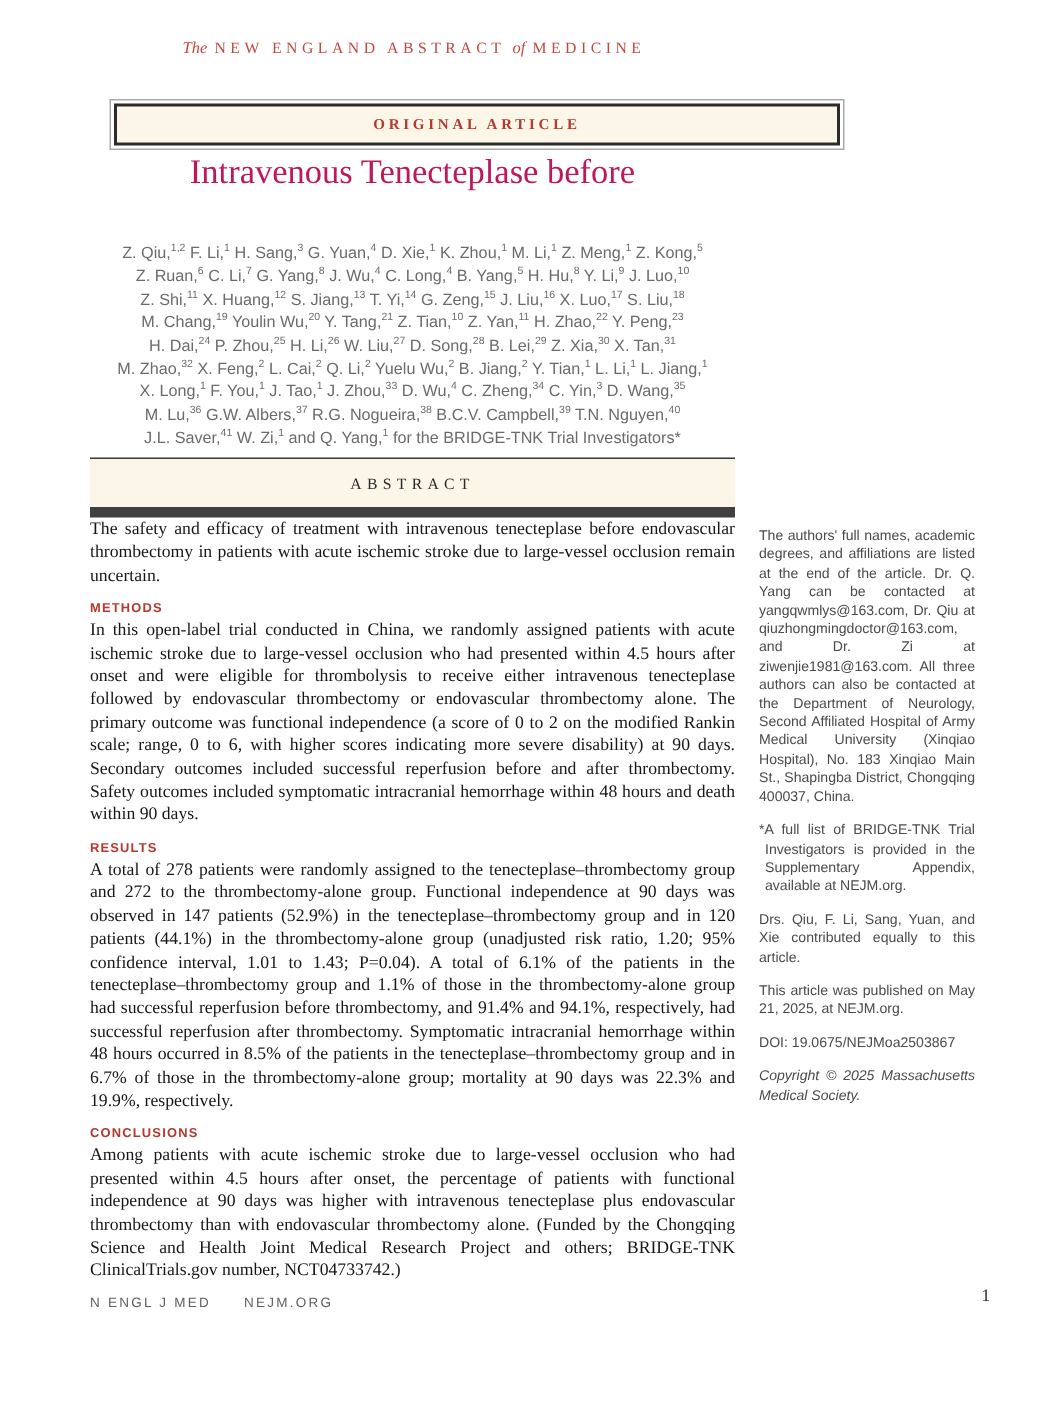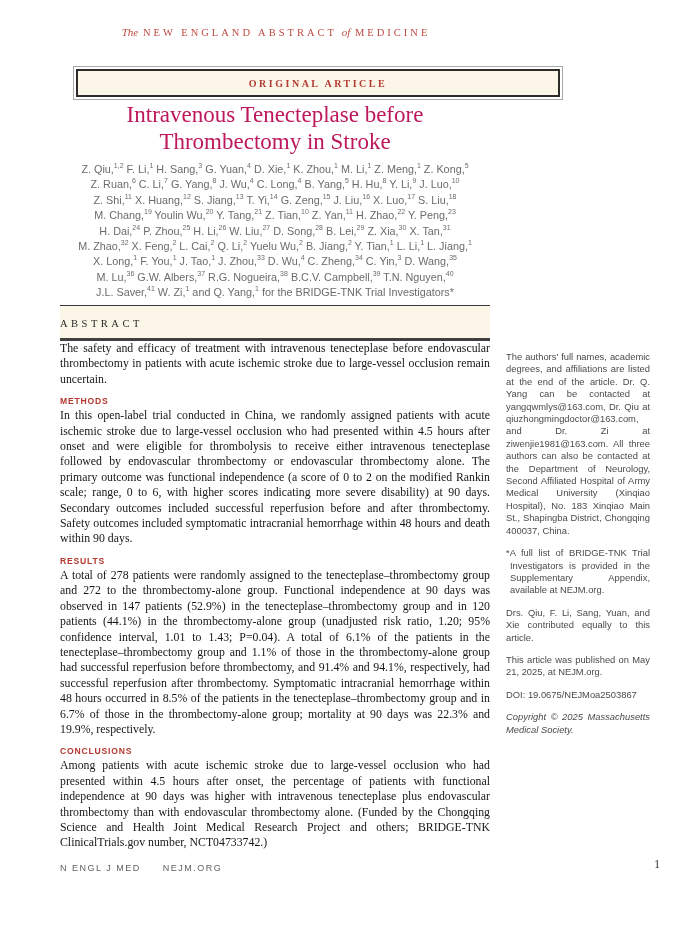--- a/index.html
+++ b/index.html
@@ -39,22 +39,22 @@
     font-size:10.8px; line-height:15.4px; color:#6b6b6b;
   }
   .authors sup { font-size:7px; line-height:0; }
   
   .content {
     position:absolute; top:305px; left:60px; width:590px;
     display:flex; gap:16px; align-items:flex-start;
   }
   .main-col { width:430px; flex:0 0 430px; }
   .abstract-band {
-    border-top:1px solid #3a3a3a; border-bottom:3px solid #404040;
-    background:#fbf6e7; text-align:left; padding:7px 0 7px 0;
+    border-top:1px solid #3a3a3a; border-bottom:7px solid #404040;
+    background:#fbf6e7; text-align:center; padding:7px 0 7px 0;
   }
   .abstract-band .label { font-size:10.5px; letter-spacing:3.5px; color:#2a2a2a; }
   .section-head {
     font-family:"Liberation Sans", sans-serif; font-weight:bold;
     font-size:8.6px; letter-spacing:0.8px; color:#b5382e;
     margin-top:9px; margin-bottom:2px;
   }
   .body-text {
     font-size:11.8px; line-height:15.4px; text-align:justify; color:#161616;
   }
@@ -90,21 +90,20 @@
     <span class="it">of</span>
     <span class="caps">MEDICINE</span>
   </div>
 
   <div class="article-box">
     <span class="label">ORIGINAL ARTICLE</span>
   </div>
 
   <h1 class="title">
     <span>Intravenous Tenecteplase before</span><br>
-    <span>Thrombectomy in Stroke</span>
   </h1>
 
   <div class="authors" id="authors">
       <div>Z. Qiu,<sup>1,2</sup> F. Li,<sup>1</sup> H. Sang,<sup>3</sup> G. Yuan,<sup>4</sup> D. Xie,<sup>1</sup> K. Zhou,<sup>1</sup> M. Li,<sup>1</sup> Z. Meng,<sup>1</sup> Z. Kong,<sup>5</sup></div>
       <div>Z. Ruan,<sup>6</sup> C. Li,<sup>7</sup> G. Yang,<sup>8</sup> J. Wu,<sup>4</sup> C. Long,<sup>4</sup> B. Yang,<sup>5</sup> H. Hu,<sup>8</sup> Y. Li,<sup>9</sup> J. Luo,<sup>10</sup></div>
       <div>Z. Shi,<sup>11</sup> X. Huang,<sup>12</sup> S. Jiang,<sup>13</sup> T. Yi,<sup>14</sup> G. Zeng,<sup>15</sup> J. Liu,<sup>16</sup> X. Luo,<sup>17</sup> S. Liu,<sup>18</sup></div>
       <div>M. Chang,<sup>19</sup> Youlin Wu,<sup>20</sup> Y. Tang,<sup>21</sup> Z. Tian,<sup>10</sup> Z. Yan,<sup>11</sup> H. Zhao,<sup>22</sup> Y. Peng,<sup>23</sup></div>
       <div>H. Dai,<sup>24</sup> P. Zhou,<sup>25</sup> H. Li,<sup>26</sup> W. Liu,<sup>27</sup> D. Song,<sup>28</sup> B. Lei,<sup>29</sup> Z. Xia,<sup>30</sup> X. Tan,<sup>31</sup></div>
       <div>M. Zhao,<sup>32</sup> X. Feng,<sup>2</sup> L. Cai,<sup>2</sup> Q. Li,<sup>2</sup> Yuelu Wu,<sup>2</sup> B. Jiang,<sup>2</sup> Y. Tian,<sup>1</sup> L. Li,<sup>1</sup> L. Jiang,<sup>1</sup></div>
       <div>X. Long,<sup>1</sup> F. You,<sup>1</sup> J. Tao,<sup>1</sup> J. Zhou,<sup>33</sup> D. Wu,<sup>4</sup> C. Zheng,<sup>34</sup> C. Yin,<sup>3</sup> D. Wang,<sup>35</sup></div>

